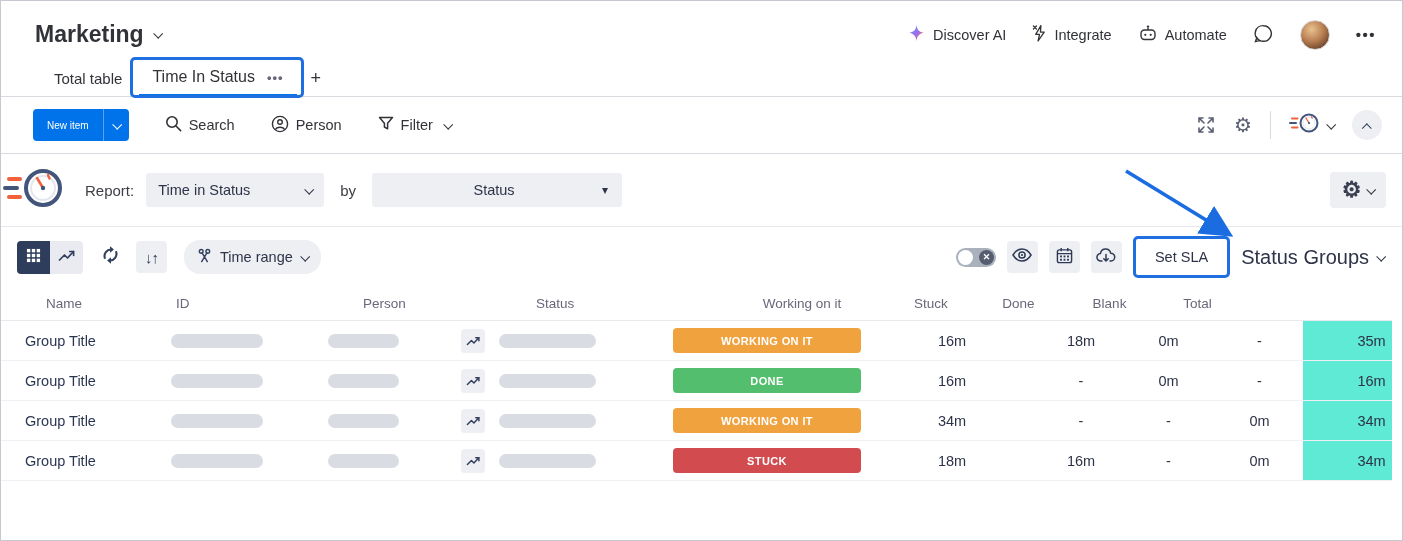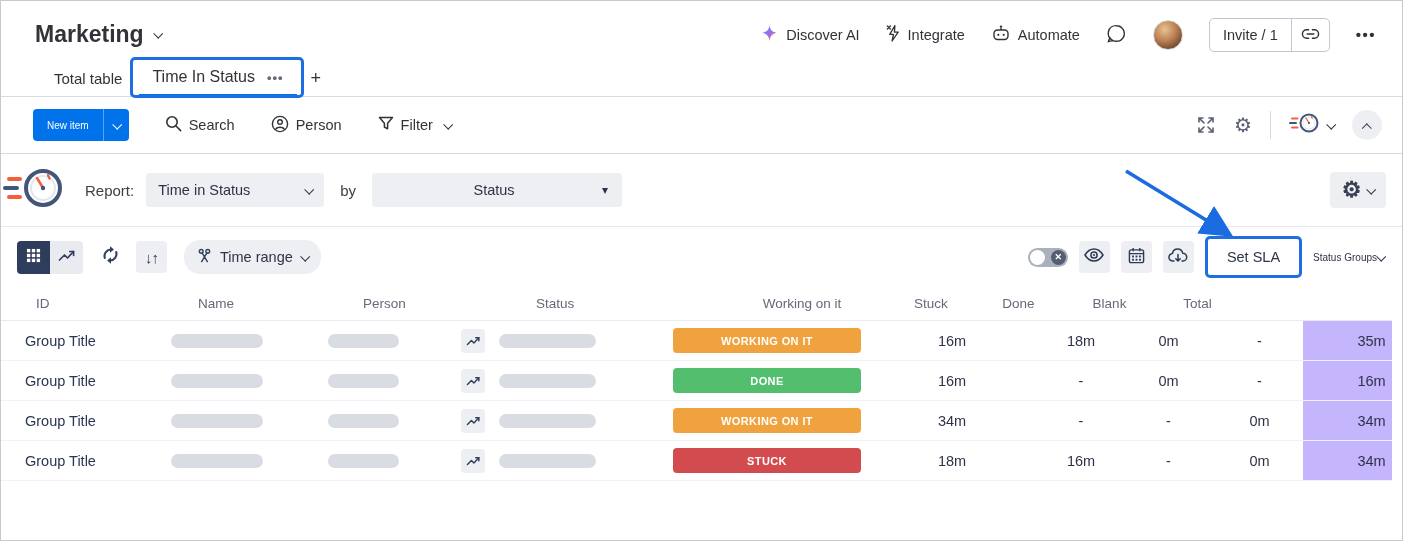--- a/index.html
+++ b/index.html
@@ -86,21 +86,21 @@
   .vt-right { margin-left:auto; display:flex; align-items:center; gap:11px; }
   .toggle { width:40px; height:19px; border-radius:10px; background:#a9b1bd; position:relative; cursor:pointer; }
   .toggle .knob { position:absolute; left:2px; top:2px; width:15px; height:15px; border-radius:50%; background:#fff; }
   .toggle .xcirc { position:absolute; right:2px; top:2px; width:15px; height:15px; border-radius:50%;
                    background:#565d70; color:#fff; font-size:9px; font-weight:700; display:flex;
                    align-items:center; justify-content:center; }
   .setsla-wrap { position:relative; margin:0 8px; }
   .setsla-btn { height:30px; background:#fff; border:none; font-family:inherit; font-size:14.5px;
                 color:#2e3348; padding:0 14px; cursor:pointer; }
   .sla-anno { top:-6px; left:-8px; right:-8px; bottom:-6px; }
-  .statusgroups { display:flex; align-items:center; gap:0; font-size:10px; color:#2e3348;
+  .statusgroups { display:flex; align-items:center; gap:8px; font-size:20px; color:#2e3348;
                   cursor:pointer; margin-right:6px; }
 
   
   .tbl { width:1391px; }
   .thead { display:flex; height:34px; align-items:center; border-bottom:1px solid #e8eaee;
            font-size:13.5px; color:#676879; }
   .trow { display:flex; height:40px; align-items:center; border-bottom:1px solid #f0f1f4; }
   .c { flex:none; display:flex; align-items:center; height:100%; }
   .c-group { width:150px; padding-left:24px; }
   .c-id { width:152px; padding-left:20px; }
@@ -111,21 +111,21 @@
   .c-stuck { width:80px; justify-content:center; }
   .c-done { width:95px; justify-content:center; }
   .c-blank { width:87px; justify-content:center; }
   .c-total { width:89px; justify-content:center; }
   .th-id { padding-left:35px; }
   .th-name { padding-left:45px; }
   .th-person { padding-left:70px; }
   .th-status { padding-left:35px; }
   .tg { font-size:14.5px; color:#2a3550; }
   .num { font-size:14.5px; color:#2e3348; }
-  .row-total { background:#c4b5fd;padding-left:48px; }
+  .row-total { background:#5eead4;padding-left:48px; }
   .pill { height:14px; border-radius:7px; background:#d9dce2; display:inline-block; }
   .pill-id { width:92px; }
   .pill-name { width:71px; }
   .pill-person { width:97px; }
   .mini-btn { width:24px; height:24px; border-radius:4px; background:#edeff3; display:flex;
               align-items:center; justify-content:center; cursor:pointer; margin-right:14px; }
   .badge { width:188px; height:25px; border-radius:4px; color:#fff; font-size:11px; font-weight:700;
            letter-spacing:.4px; display:flex; align-items:center; justify-content:center; cursor:pointer; }
 </style>
 </head>
@@ -176,32 +176,20 @@
         <span>Automate</span>
       </div>
       <div class="hdr-item">
         <span>
           <svg width="21" height="21" viewBox="0 0 22 22" fill="none" stroke="#323338" stroke-width="1.5">
               <path d="M11 2.8 a8.2 8.2 0 1 1 -7 12.5 L2.6 19.4 l4.2-1.1 A8.2 8.2 0 0 1 11 2.8 Z"></path>
             </svg>
         </span>
       </div>
       <div class="avatar"></div>
-      <div class="invite-split">
-        <span class="invite-label">Invite / 1</span>
-        <span class="invite-link">
-          <span>
-            <svg width="19" height="12" viewBox="0 0 20 12" fill="none" stroke="#323338" stroke-width="1.5" stroke-linecap="round">
-                <path d="M8 1.5 H6 a4.5 4.5 0 0 0 0 9 h2"></path>
-                <path d="M12 1.5 h2 a4.5 4.5 0 0 1 0 9 h-2"></path>
-                <path d="M6.5 6 h7"></path>
-              </svg>
-          </span>
-        </span>
-      </div>
       <span class="more-dots">•••</span>
     </div>
   </div>
 
   <div class="tabs-row">
     <div class="tab">Total table</div>
     <div class="tab-active-wrap">
       <div class="tab-active">
         <span>Time In Status</span>
         <span class="tab-dots">•••</span>
@@ -416,22 +404,22 @@
       </div>
       <div class="statusgroups">
         <span>Status Groups</span>
         <span class="chev"></span>
       </div>
     </div>
   </div>
 
   <div class="tbl">
     <div class="thead">
+      <div class="c c-name th-name">Name</div>
       <div class="c c-id th-id">ID</div>
-      <div class="c c-name th-name">Name</div>
       <div class="c c-person th-person">Person</div>
       <div class="c c-status th-status">Status</div>
       <div class="c c-working">Working on it</div>
       <div class="c c-stuck">Stuck</div>
       <div class="c c-done">Done</div>
       <div class="c c-blank">Blank</div>
       <div class="c c-total">Total</div>
     </div>
 
     <div class="trow">

